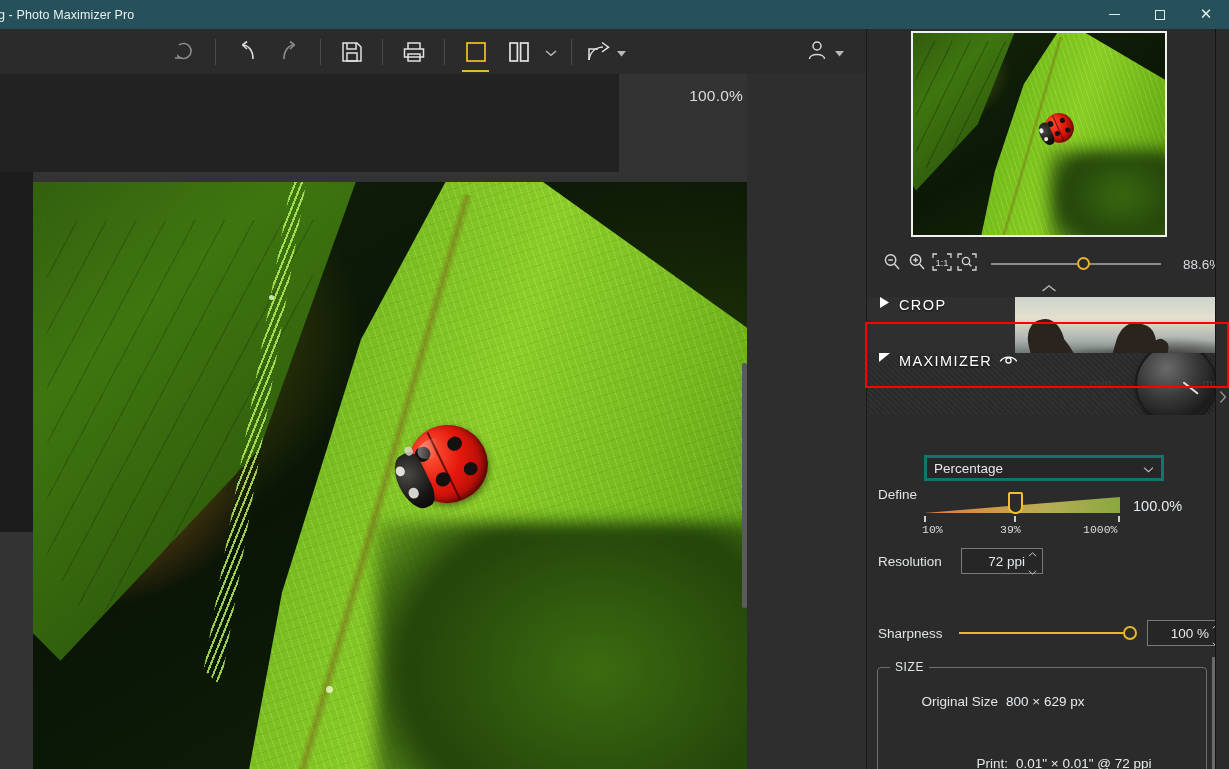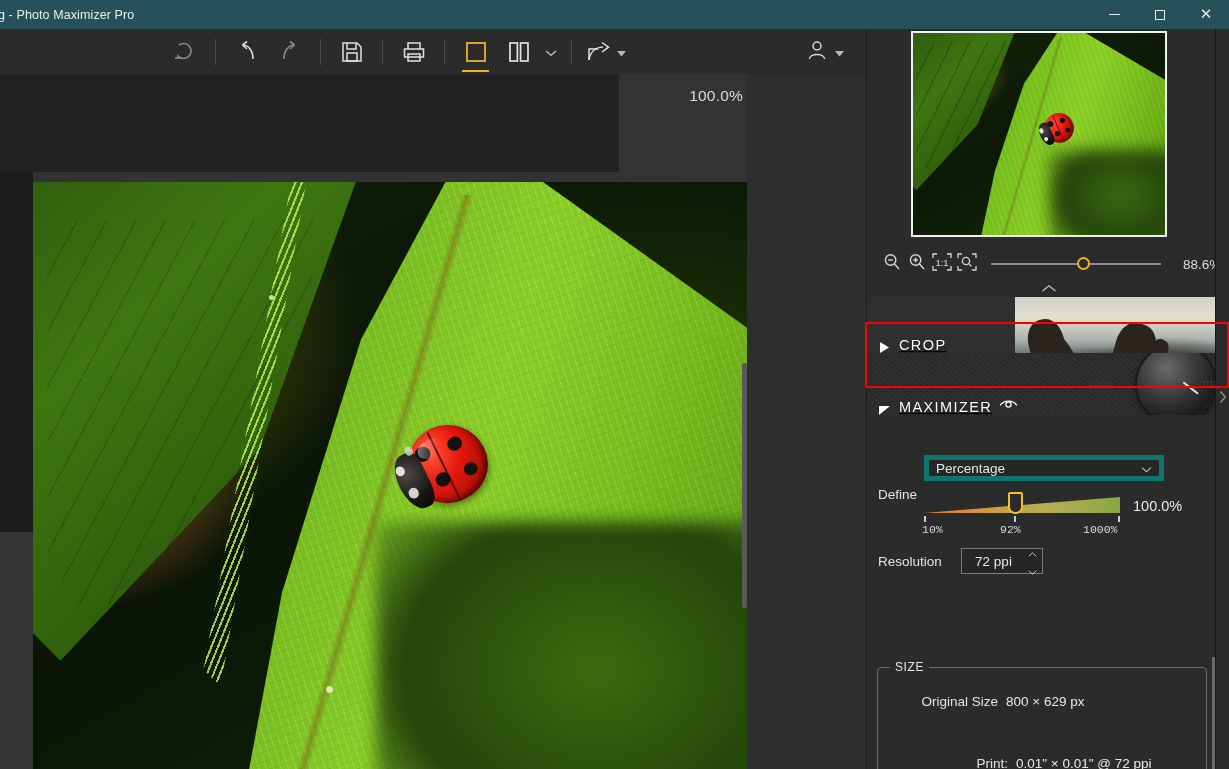--- a/index.html
+++ b/index.html
@@ -107,21 +107,21 @@
     position: absolute; left: 0; top: 250px; width: 363px; height: 18px;
     display: flex; align-items: center; justify-content: center;
   }
 
   
   .sect { position: absolute; left: 0; width: 363px; overflow: hidden; }
   .sect-crop { top: 268px; height: 56px; background: #2f2f2f; }
   .sect-max  { top: 324px; height: 62px; }
   .sect-head {
     position: absolute; left: 0; top: 0; width: 363px; height: 100%;
-    display: flex; align-items: flex-end; padding-left: 10px; text-decoration: underline;
+    display: flex; align-items: flex-start; padding-left: 10px;
   }
   .tri { width: 14px; display: flex; align-items: center; justify-content: center; }
   .sect-title {
     color: #ffffff; font-size: 14.5px; letter-spacing: 1.4px; margin-left: 8px;
     text-shadow: 0 1px 2px rgba(0,0,0,.7);
   }
   .eye { margin-left: 7px; display: flex; align-items: center; }
   
   .crop-art {
     position: absolute; right: 0; top: 0; width: 215px; height: 100%;
@@ -164,29 +164,29 @@
   .redbox {
     position: absolute; left: 865px; top: 322px; width: 364px; height: 66px;
     border: 2.6px solid #ff0000; pointer-events: none; z-index: 40;
   }
 
   
   .mbody { position: absolute; left: 0; top: 386px; width: 363px; height: 383px; background: #2b2b2b; }
   .row { position: absolute; display: flex; align-items: center; }
   .lbl { color: #e0e4e6; font-size: 13.5px; }
   .combo {
-    height: 26px; background: #262626; border: 5px solid #0f766e;
+    height: 26px; background: #262626; border: 3px solid #0f766e;
     display: flex; align-items: center; padding: 0 7px; color: #e4e8ea; font-size: 13.5px;
   }
   .combo .cv { flex: 1; }
   .spin {
     height: 26px; background: #262626; border: 1px solid #7a7a7a;
     display: flex; align-items: center; color: #e4e8ea; font-size: 13.5px;
   }
-  .spin .sv { flex: 1; text-align: center; }
+  .spin .sv { flex: 1; text-align: right; }
   .spin-arrows {
     width: 17px; height: 100%; display: flex; flex-direction: column;
     align-items: center; justify-content: center; gap: 3px; padding-right: 3px;
   }
   
   .wedge { position: absolute; left: 0; top: 0; width: 196px; height: 20px; }
   .wedge-ticks { position: absolute; left: 0; top: 21px; width: 196px; height: 6px; }
   .wtick { position: absolute; width: 1.6px; height: 6px; background: #c9cdd0; }
   .wlabels { position: absolute; left: -14px; top: 28px; width: 230px; height: 14px; font-family: Liberation Mono, monospace; }
   .wlab { position: absolute; color: #d6dade; font-size: 11.5px; }
@@ -605,21 +605,21 @@
             <path d="M0 18 L196 2 L196 18 Z" fill="url(#wg)"></path>
           </svg>
         </div>
         <div class="wedge-ticks">
           <div class="wtick" style="left:0px"></div>
           <div class="wtick" style="left:90px"></div>
           <div class="wtick" style="left:194px"></div>
         </div>
         <div class="wlabels">
           <div class="wlab" style="left:12px">10%</div>
-          <div class="wlab" style="left:90px">92%</div>
+          <div class="wlab" style="left:90px">39%</div>
           <div class="wlab" style="left:173px">1000%</div>
         </div>
         <div class="dhandle"></div>
       </div>
       <div style="position:absolute;left:266px;top:83px;color:#e6eaec;font-size:14.5px">100.0%</div>
 
       <div class="row" style="left:11px;top:133px">
         <span class="lbl" style="width:73px">Resolution</span>
         <span class="spin" style="width:82px;margin-left:10px">
           <span class="sv">72 ppi</span>
@@ -632,20 +632,42 @@
             <span>
               <svg width="9" height="5" viewBox="0 0 9 5" fill="none" stroke="#c4c7c9" stroke-width="1">
                   <path d="M.8 .8 L4.5 4.1 L8.2 .8"></path>
                 </svg>
             </span>
           </span>
         </span>
       </div>
 
 
+      <div class="row" style="left:11px;top:205px">
+        <span class="lbl" style="width:73px">Sharpness</span>
+        <span style="position:relative;width:182px;height:20px;margin-left:8px">
+          <span class="shtrack"></span>
+          <span class="shknob"></span>
+        </span>
+        <span class="spin" style="width:80px;margin-left:6px">
+          <span class="sv">100 %</span>
+          <span class="spin-arrows">
+            <span>
+              <svg width="9" height="5" viewBox="0 0 9 5" fill="none" stroke="#c4c7c9" stroke-width="1">
+                  <path d="M.8 4.2 L4.5 .9 L8.2 4.2"></path>
+                </svg>
+            </span>
+            <span>
+              <svg width="9" height="5" viewBox="0 0 9 5" fill="none" stroke="#c4c7c9" stroke-width="1">
+                  <path d="M.8 .8 L4.5 4.1 L8.2 .8"></path>
+                </svg>
+            </span>
+          </span>
+        </span>
+      </div>
 
       <div class="sizebox">
         <div class="sizelegend">SIZE</div>
         <div class="srow" style="left:0;top:26px">
           <span class="skey" style="width:120px">Original Size</span>
           <span class="sval">800 × 629 px</span>
         </div>
         <div class="srow" style="left:10px;top:88px">
           <span class="skey" style="width:120px">Print:</span>
           <span class="sval">0.01" × 0.01" @ 72 ppi</span>

